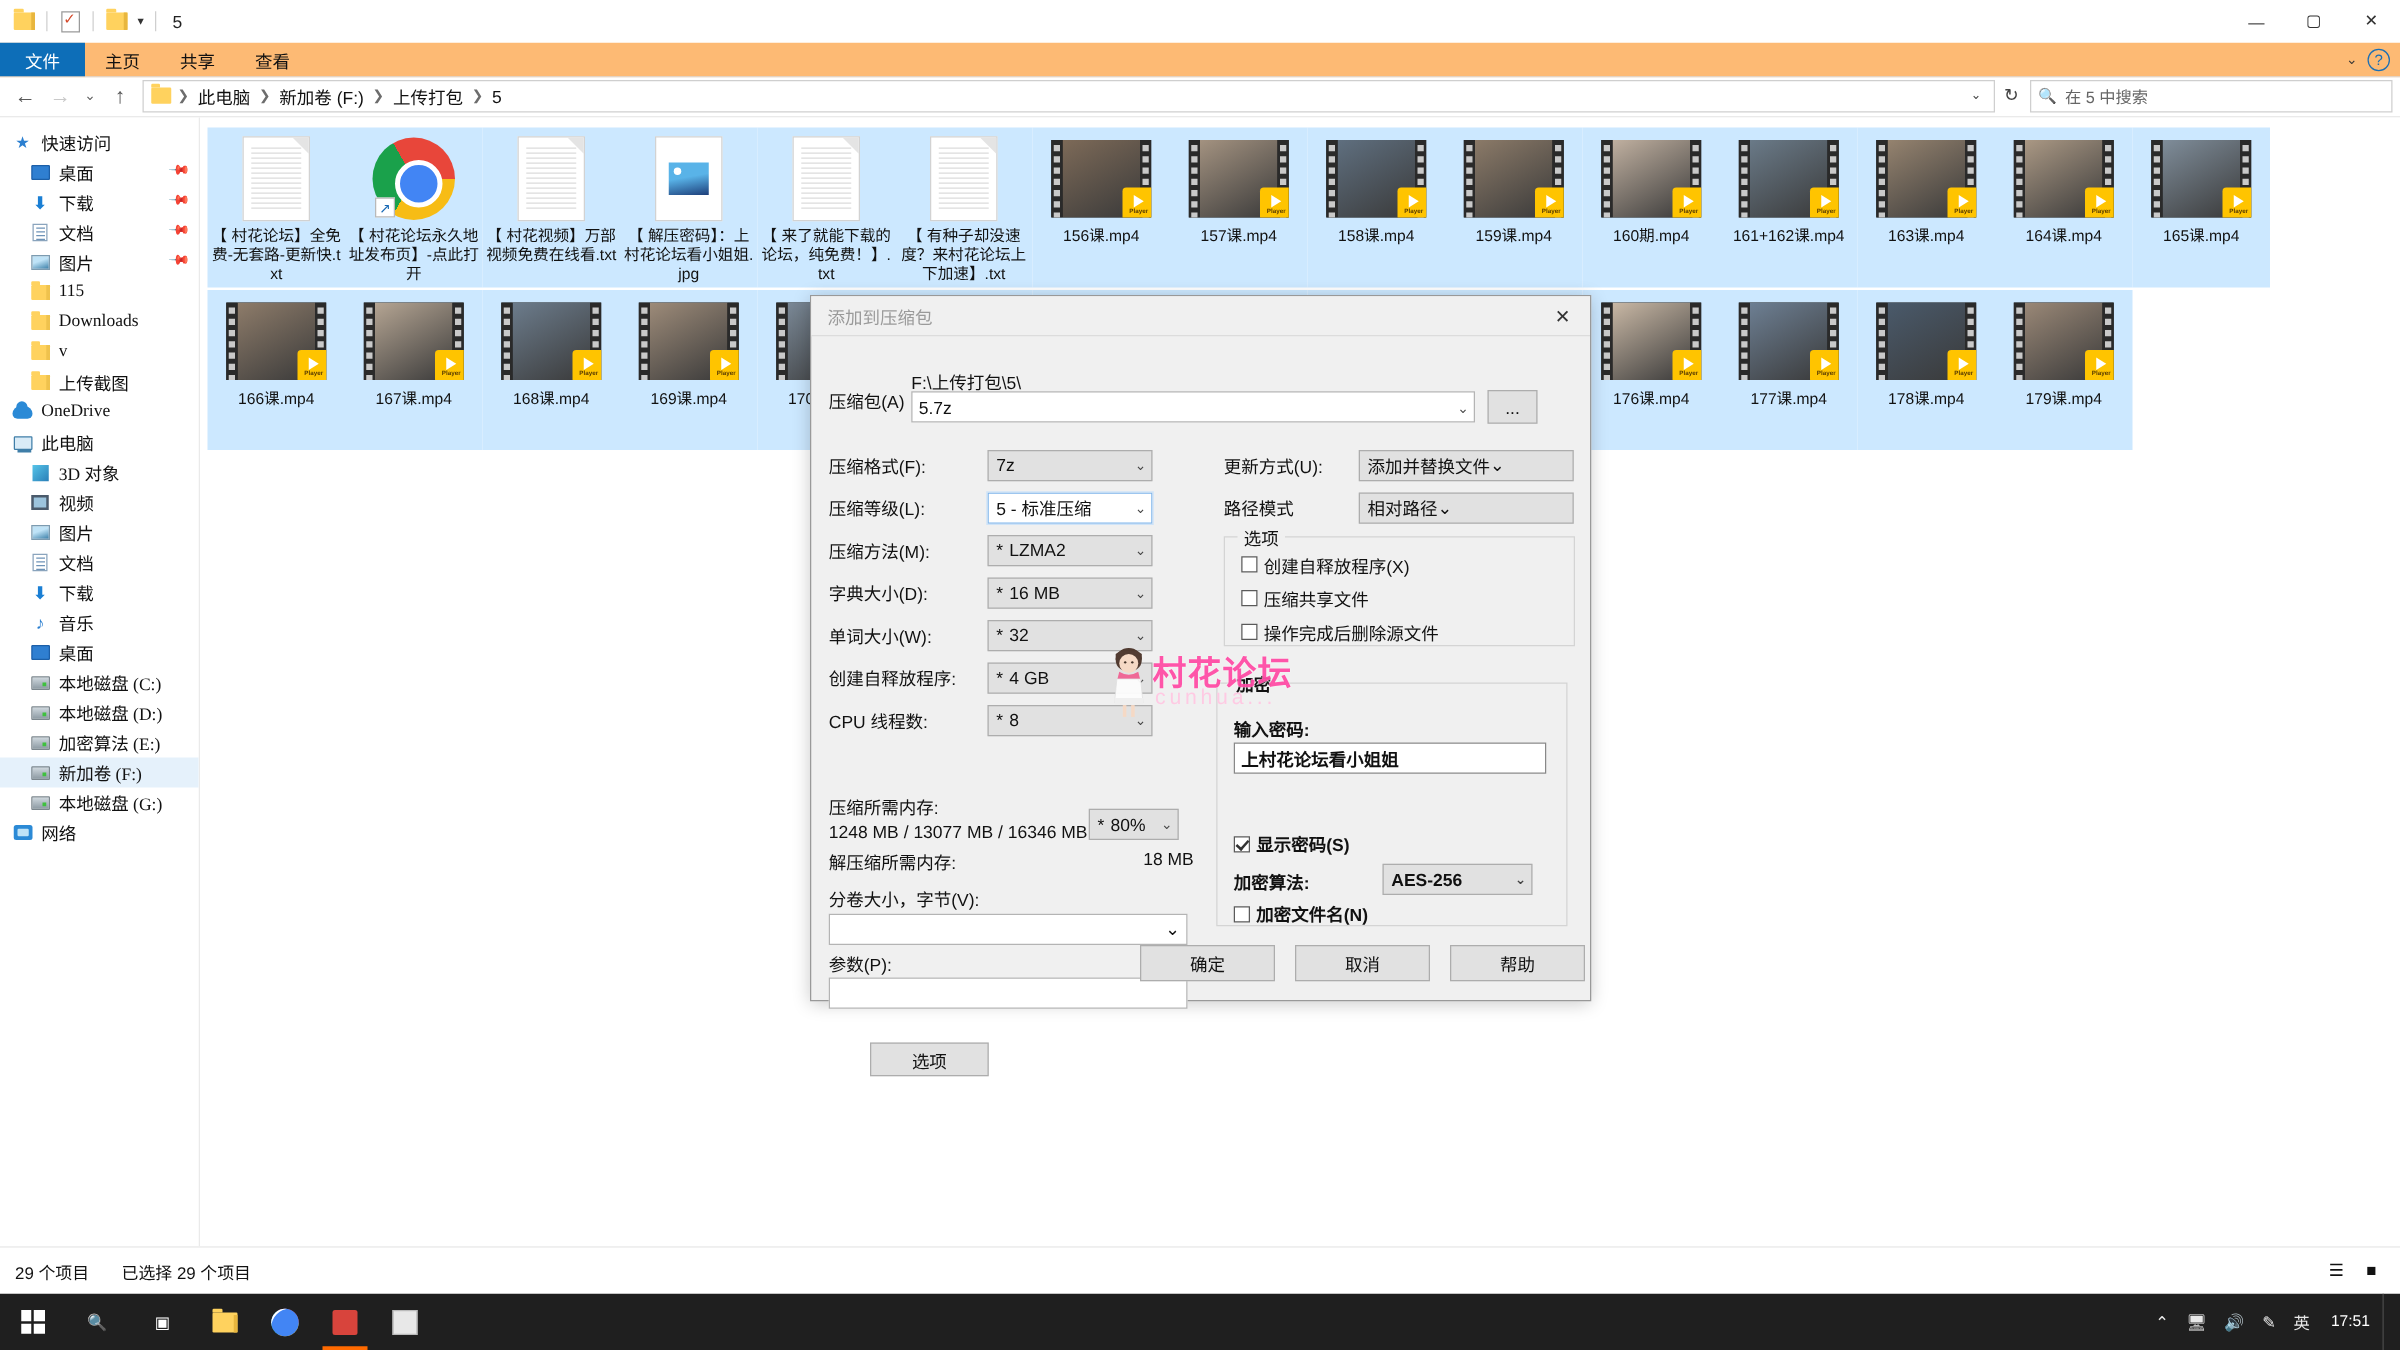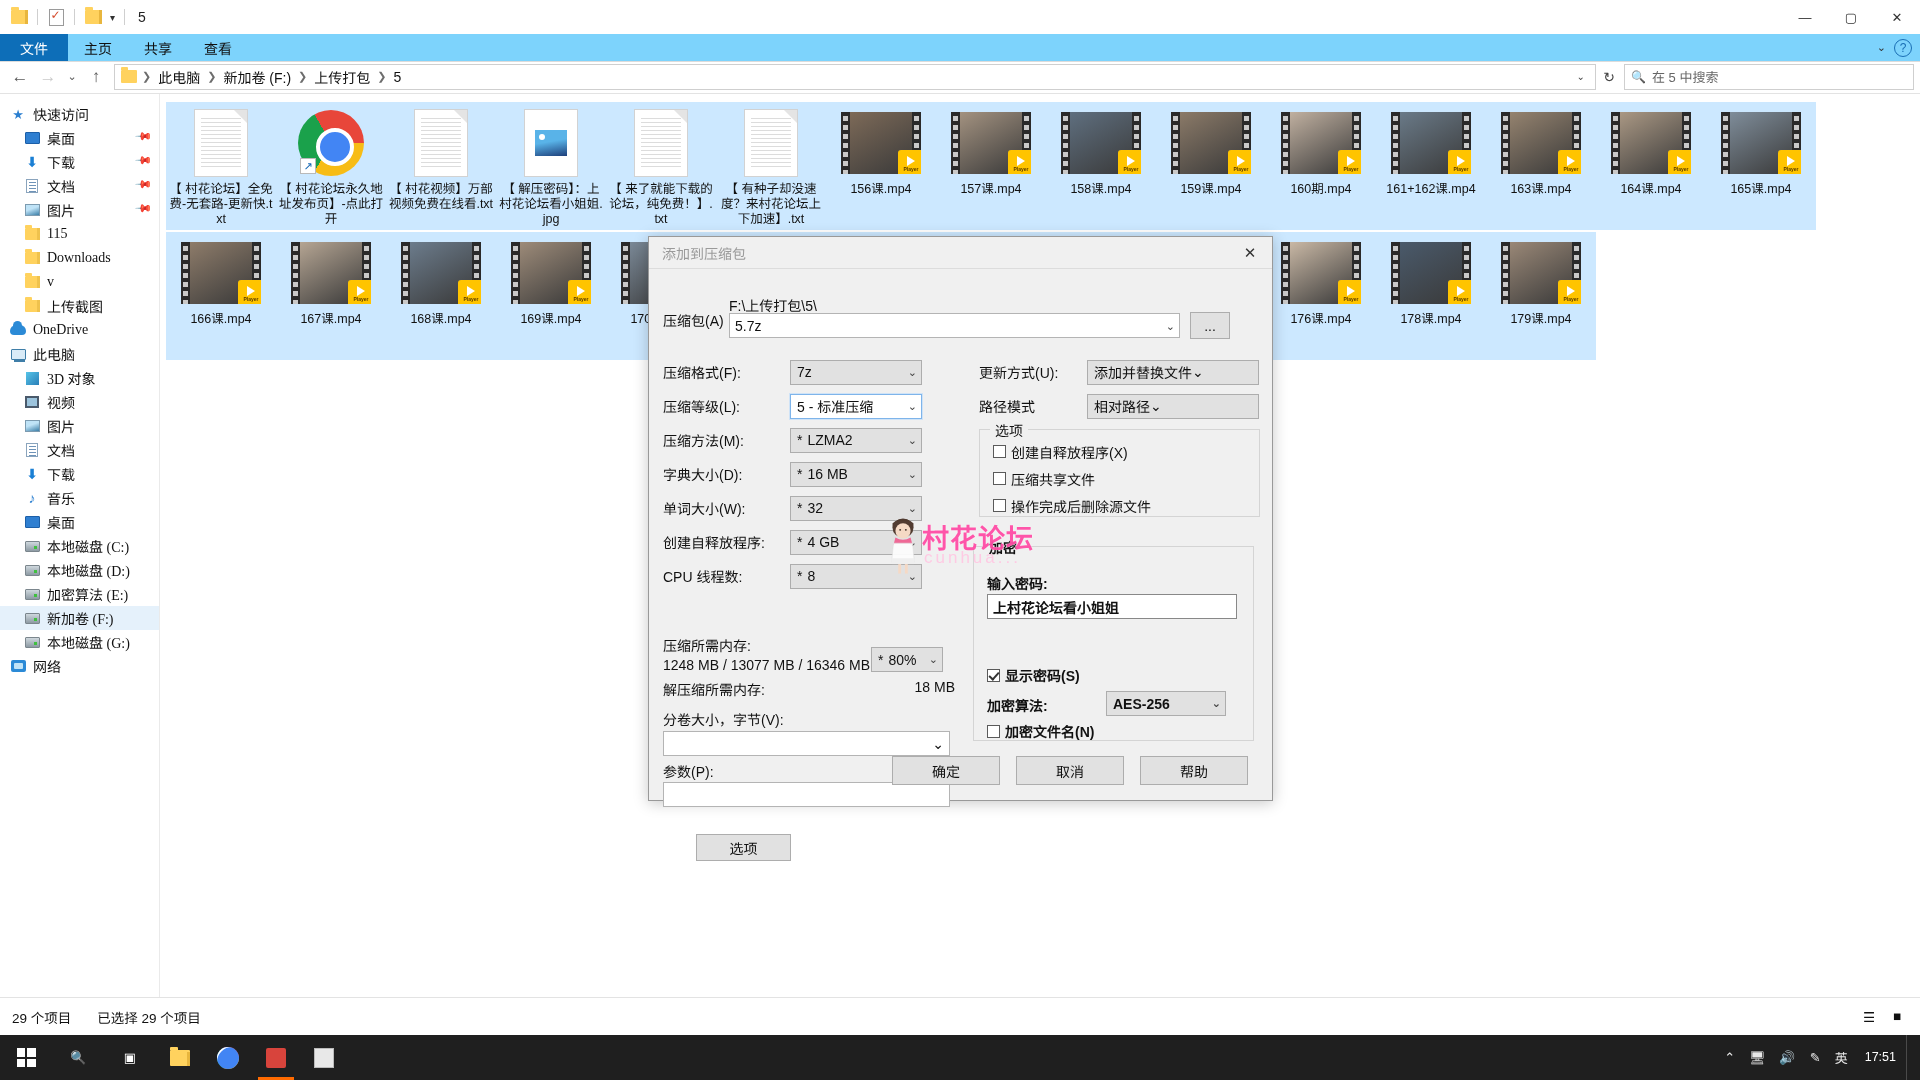--- a/index.html
+++ b/index.html
@@ -35,21 +35,21 @@
     width:15px;height:17px;border:1px solid #9a9a9a;background:#fff;position:relative;
   }
   .tb-prop:after{content:"✓";color:#d4492a;font-size:12px;position:absolute;left:1px;top:-2px;}
   .tb-chev{ font-size:10px; color:#333; padding:0 4px;}
   .tb-title{ font-size:14px; color:#222; margin-left:8px;}
   .win-ctrl{ position:absolute; right:0; top:0; display:flex; height:34px;}
   .win-btn{ width:46px;height:34px;display:flex;align-items:center;justify-content:center;font-size:13px;color:#333;}
 
   
   .ribbon{
-    height:28px; background:#7dd3fc; display:flex; align-items:stretch;
+    height:28px; background:#fdba74; display:flex; align-items:stretch;
     border-bottom:1px solid #dcdcdc;
   }
   .rtab{
     padding:0 16px; display:flex; align-items:center; font-size:14px; color:#111; cursor:default;
   }
   .rtab.file{ background:#0d6eb8; color:#fff; font-weight:400; padding:0 20px;}
   .ribbon-right{ margin-left:auto; display:flex; align-items:center; padding-right:8px;}
   .help-ico{ width:18px;height:18px;border:1.5px solid #1a6fb5;border-radius:50%;color:#1a6fb5;
              font-size:12px;display:flex;align-items:center;justify-content:center; }
   .chev-sm{ font-size:11px;color:#333;padding:0 8px;}
@@ -280,21 +280,21 @@
   .enc-lbl{ position:absolute; left:13px; top:26px;}
   .enc-input{
     position:absolute; left:13px; top:47px; width:250px; height:25px; border:1px solid #888;
     background:#fff; display:flex;align-items:center;padding:0 5px;font-size:14px;
   }
   .enc-show{ position:absolute; left:13px; top:118px; display:flex;align-items:center;}
   .enc-alg-lbl{ position:absolute; left:13px; top:148px;}
   .enc-alg{ position:absolute; left:132px; top:144px; width:120px;}
   .enc-fname{ position:absolute; left:13px; top:174px; display:flex;align-items:center;}
 
-  .dlg-buttons{ position:absolute; right:24px; bottom:15px; display:flex; gap:16px;text-align:center;}
+  .dlg-buttons{ position:absolute; right:4px; bottom:15px; display:flex; gap:16px;text-align:center;}
   .dbtn{
     width:108px;height:29px;border:1px solid #adadad;background:#e1e1e1;
     display:flex;align-items:center;justify-content:center;font-size:14px;
   }
 
   
   .wm{
     position:absolute; left:884px; top:515px; width:160px; height:68px; pointer-events:none; z-index:60;
     opacity:.95;
   }
@@ -1273,20 +1273,50 @@
                 <div class="tri"></div>
                 <div class="pl">Player</div>
               </div>
             </div>
           </div>
           <div class="tname one">176课.mp4</div>
         </div>
         <div class="tile">
           <div class="thumb">
             <div class="vid-th">
+              <div class="frame" style="background:linear-gradient(150deg,#6d7f93,#3a3a3a)"></div>
+              <div class="perf l">
+                <i></i>
+                <i></i>
+                <i></i>
+                <i></i>
+                <i></i>
+                <i></i>
+                <i></i>
+              </div>
+              <div class="perf r">
+                <i></i>
+                <i></i>
+                <i></i>
+                <i></i>
+                <i></i>
+                <i></i>
+                <i></i>
+              </div>
+              <div class="play-badge">
+                <div class="tri"></div>
+                <div class="pl">Player</div>
+              </div>
+            </div>
+          </div>
+          <div class="tname one">177课.mp4</div>
+        </div>
+        <div class="tile">
+          <div class="thumb">
+            <div class="vid-th">
               <div class="frame" style="background:linear-gradient(150deg,#4a5a6b,#3a3a3a)"></div>
               <div class="perf l">
                 <i></i>
                 <i></i>
                 <i></i>
                 <i></i>
                 <i></i>
                 <i></i>
                 <i></i>
               </div>

